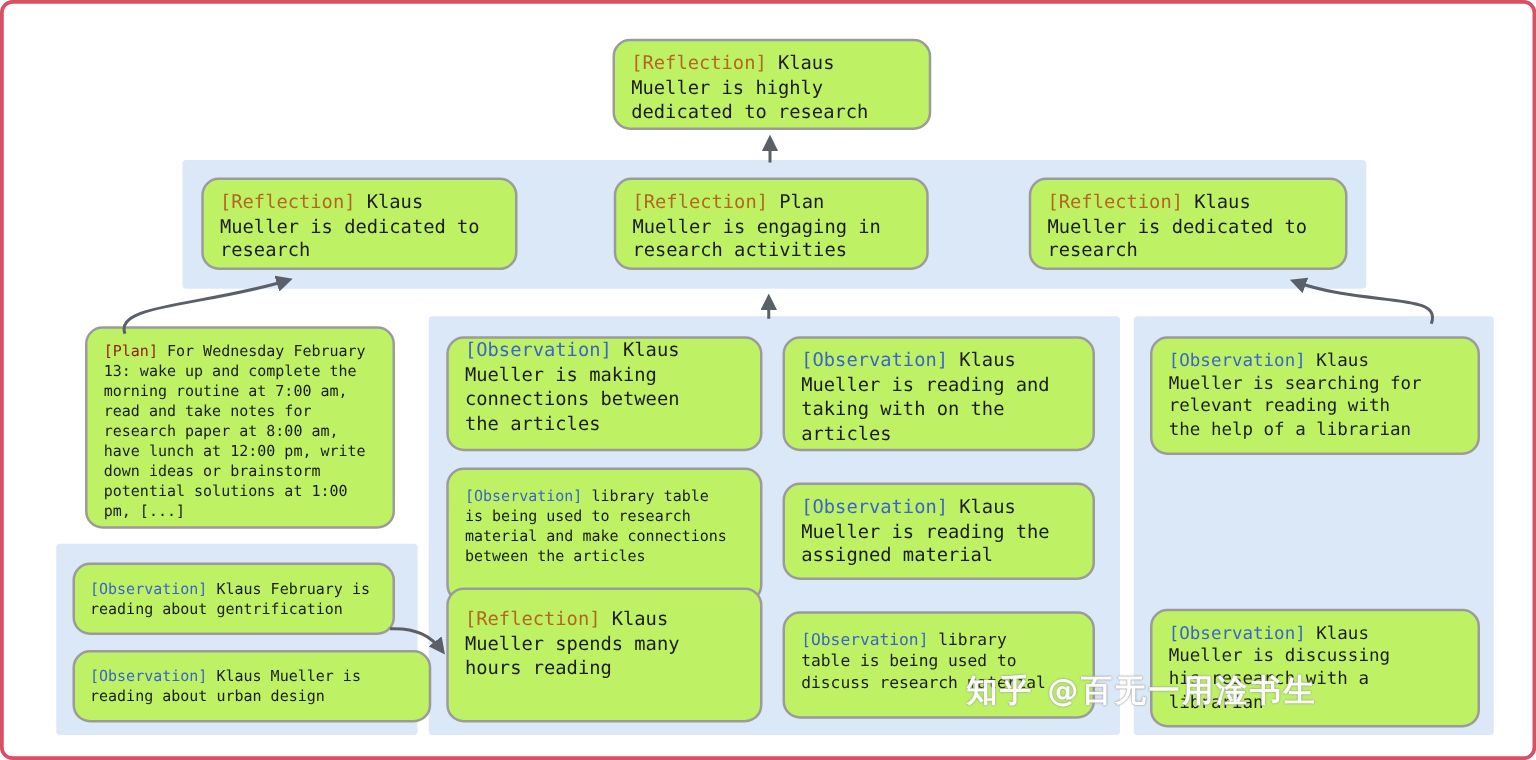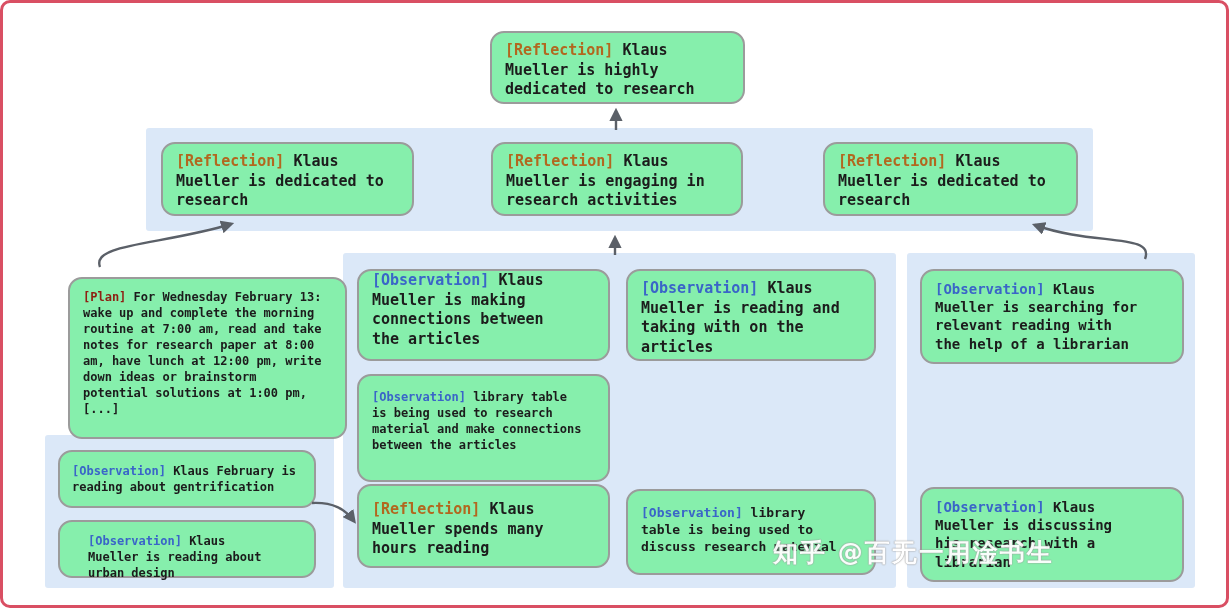--- a/index.html
+++ b/index.html
@@ -3,23 +3,23 @@
 <meta charset="utf-8">
 <style>
   html,body{margin:0;padding:0;background:#fff;}
   #canvas{
     position:relative;width:1229px;height:608px;box-sizing:border-box;
     background:#ffffff;border:3px solid #d94f63;border-radius:10px;overflow:hidden;
     font-family:"DejaVu Sans Mono","Liberation Mono",monospace;
   }
   .panel{position:absolute;background:#dbe8f8;border-radius:3px;}
   .box{
-    position:absolute;box-sizing:border-box;background:#86efac;
+    position:absolute;box-sizing:border-box;background:#bef264;
     border:2px solid #9b9b9b;border-radius:14px;
-    padding:8px 14px 6px 13px;color:#1c1c1c;font-weight:bold;text-align:left;
+    padding:8px 14px 6px 13px;color:#1c1c1c;font-weight:normal;text-align:left;
   }
   .fa{font-size:15px;line-height:1.3;}
   .fb{font-size:14px;line-height:1.3;}
   .fc{font-size:13px;line-height:1.3;}
   .fs{font-size:12px;line-height:1.33;}
   .tag{margin-right:1ch;}
   .tr{color:#b2671f;}
   .tp{color:#8e1f12;}
   .to{color:#3a65c8;}
   .txt{color:#1c1c1c;}
@@ -44,49 +44,52 @@
   <div class="panel" style="left:904px;top:250px;width:288px;height:335px"></div>
 
   <div class="box fa" style="left:487px;top:28px;width:255px;height:73px">
     <span class="tag tr">[Reflection]</span><span class="txt">Klaus Mueller is highly dedicated to research</span>
   </div>
 
   <div class="box fa" style="left:158px;top:139px;width:253px;height:74px">
     <span class="tag tr">[Reflection]</span><span class="txt">Klaus Mueller is dedicated to research</span>
   </div>
   <div class="box fa" style="left:488px;top:139px;width:252px;height:74px">
-    <span class="tag tr">[Reflection]</span><span class="txt">Klaus Mueller is engaging in research activities</span>
+    <span class="tag tr">[Reflection]</span><span class="txt">Plan Mueller is engaging in research activities</span>
   </div>
   <div class="box fa" style="left:820px;top:139px;width:255px;height:74px">
     <span class="tag tr">[Reflection]</span><span class="txt">Klaus Mueller is dedicated to research</span>
   </div>
 
-  <div class="box fs" style="left:65px;top:274px;width:279px;height:162px;padding:11px 20px 6px 13px">
+  <div class="box fs" style="left:65px;top:258px;width:248px;height:162px;padding:11px 20px 6px 13px">
     <span class="tag tp">[Plan]</span><span class="txt">For Wednesday February 13: wake up and complete the morning routine at 7:00 am, read and take notes for research paper at 8:00 am, have lunch at 12:00 pm, write down ideas or brainstorm potential solutions at 1:00 pm, [...]</span>
   </div>
 
   <div class="box fs" style="left:55px;top:447px;width:258px;height:58px;padding:12px 14px 6px 12px">
     <span class="tag to">[Observation]</span><span class="txt">Klaus February is reading about gentrification</span>
   </div>
-  <div class="box fs" style="left:55px;top:517px;width:258px;height:58px;padding:12px 32px 6px 28px">
+  <div class="box fs" style="left:55px;top:517px;width:287px;height:58px;padding:12px 32px 6px 12px">
     <span class="tag to">[Observation]</span><span class="txt">Klaus Mueller is reading about urban design</span>
   </div>
 
   <div class="box fa" style="left:354px;top:266px;width:253px;height:92px;padding:0 36px 6px 13px">
     <span class="tag to">[Observation]</span><span class="txt">Klaus Mueller is making connections between the articles</span>
   </div>
   <div class="box fs" style="left:354px;top:371px;width:253px;height:108px;padding:14px 26px 6px 13px">
     <span class="tag to">[Observation]</span><span class="txt">library table is being used to research material and make connections between the articles</span>
   </div>
-  <div class="box fa" style="left:354px;top:481px;width:253px;height:84px;padding:14px 36px 6px 13px">
+  <div class="box fa" style="left:354px;top:467px;width:253px;height:108px;padding:14px 36px 6px 13px">
     <span class="tag tr">[Reflection]</span><span class="txt">Klaus Mueller spends many hours reading</span>
   </div>
 
   <div class="box fa" style="left:623px;top:266px;width:250px;height:92px">
     <span class="tag to">[Observation]</span><span class="txt">Klaus Mueller is reading and taking with on the articles</span>
+  </div>
+  <div class="box fa" style="left:623px;top:383px;width:250px;height:78px">
+    <span class="tag to">[Observation]</span><span class="txt">Klaus Mueller is reading the assigned material</span>
   </div>
   <div class="box fc" style="left:623px;top:486px;width:250px;height:86px;padding:14px 28px 6px 13px">
     <span class="tag to">[Observation]</span><span class="txt">library table is being used to discuss research material</span>
   </div>
 
   <div class="box fb" style="left:917px;top:266px;width:264px;height:95px;padding:9px 42px 6px 13px">
     <span class="tag to">[Observation]</span><span class="txt">Klaus Mueller is searching for relevant reading with the help of a librarian</span>
   </div>
   <div class="box fb" style="left:917px;top:484px;width:264px;height:95px;padding:9px 42px 6px 13px">
     <span class="tag to">[Observation]</span><span class="txt">Klaus Mueller is discussing his research with a librarian</span>

